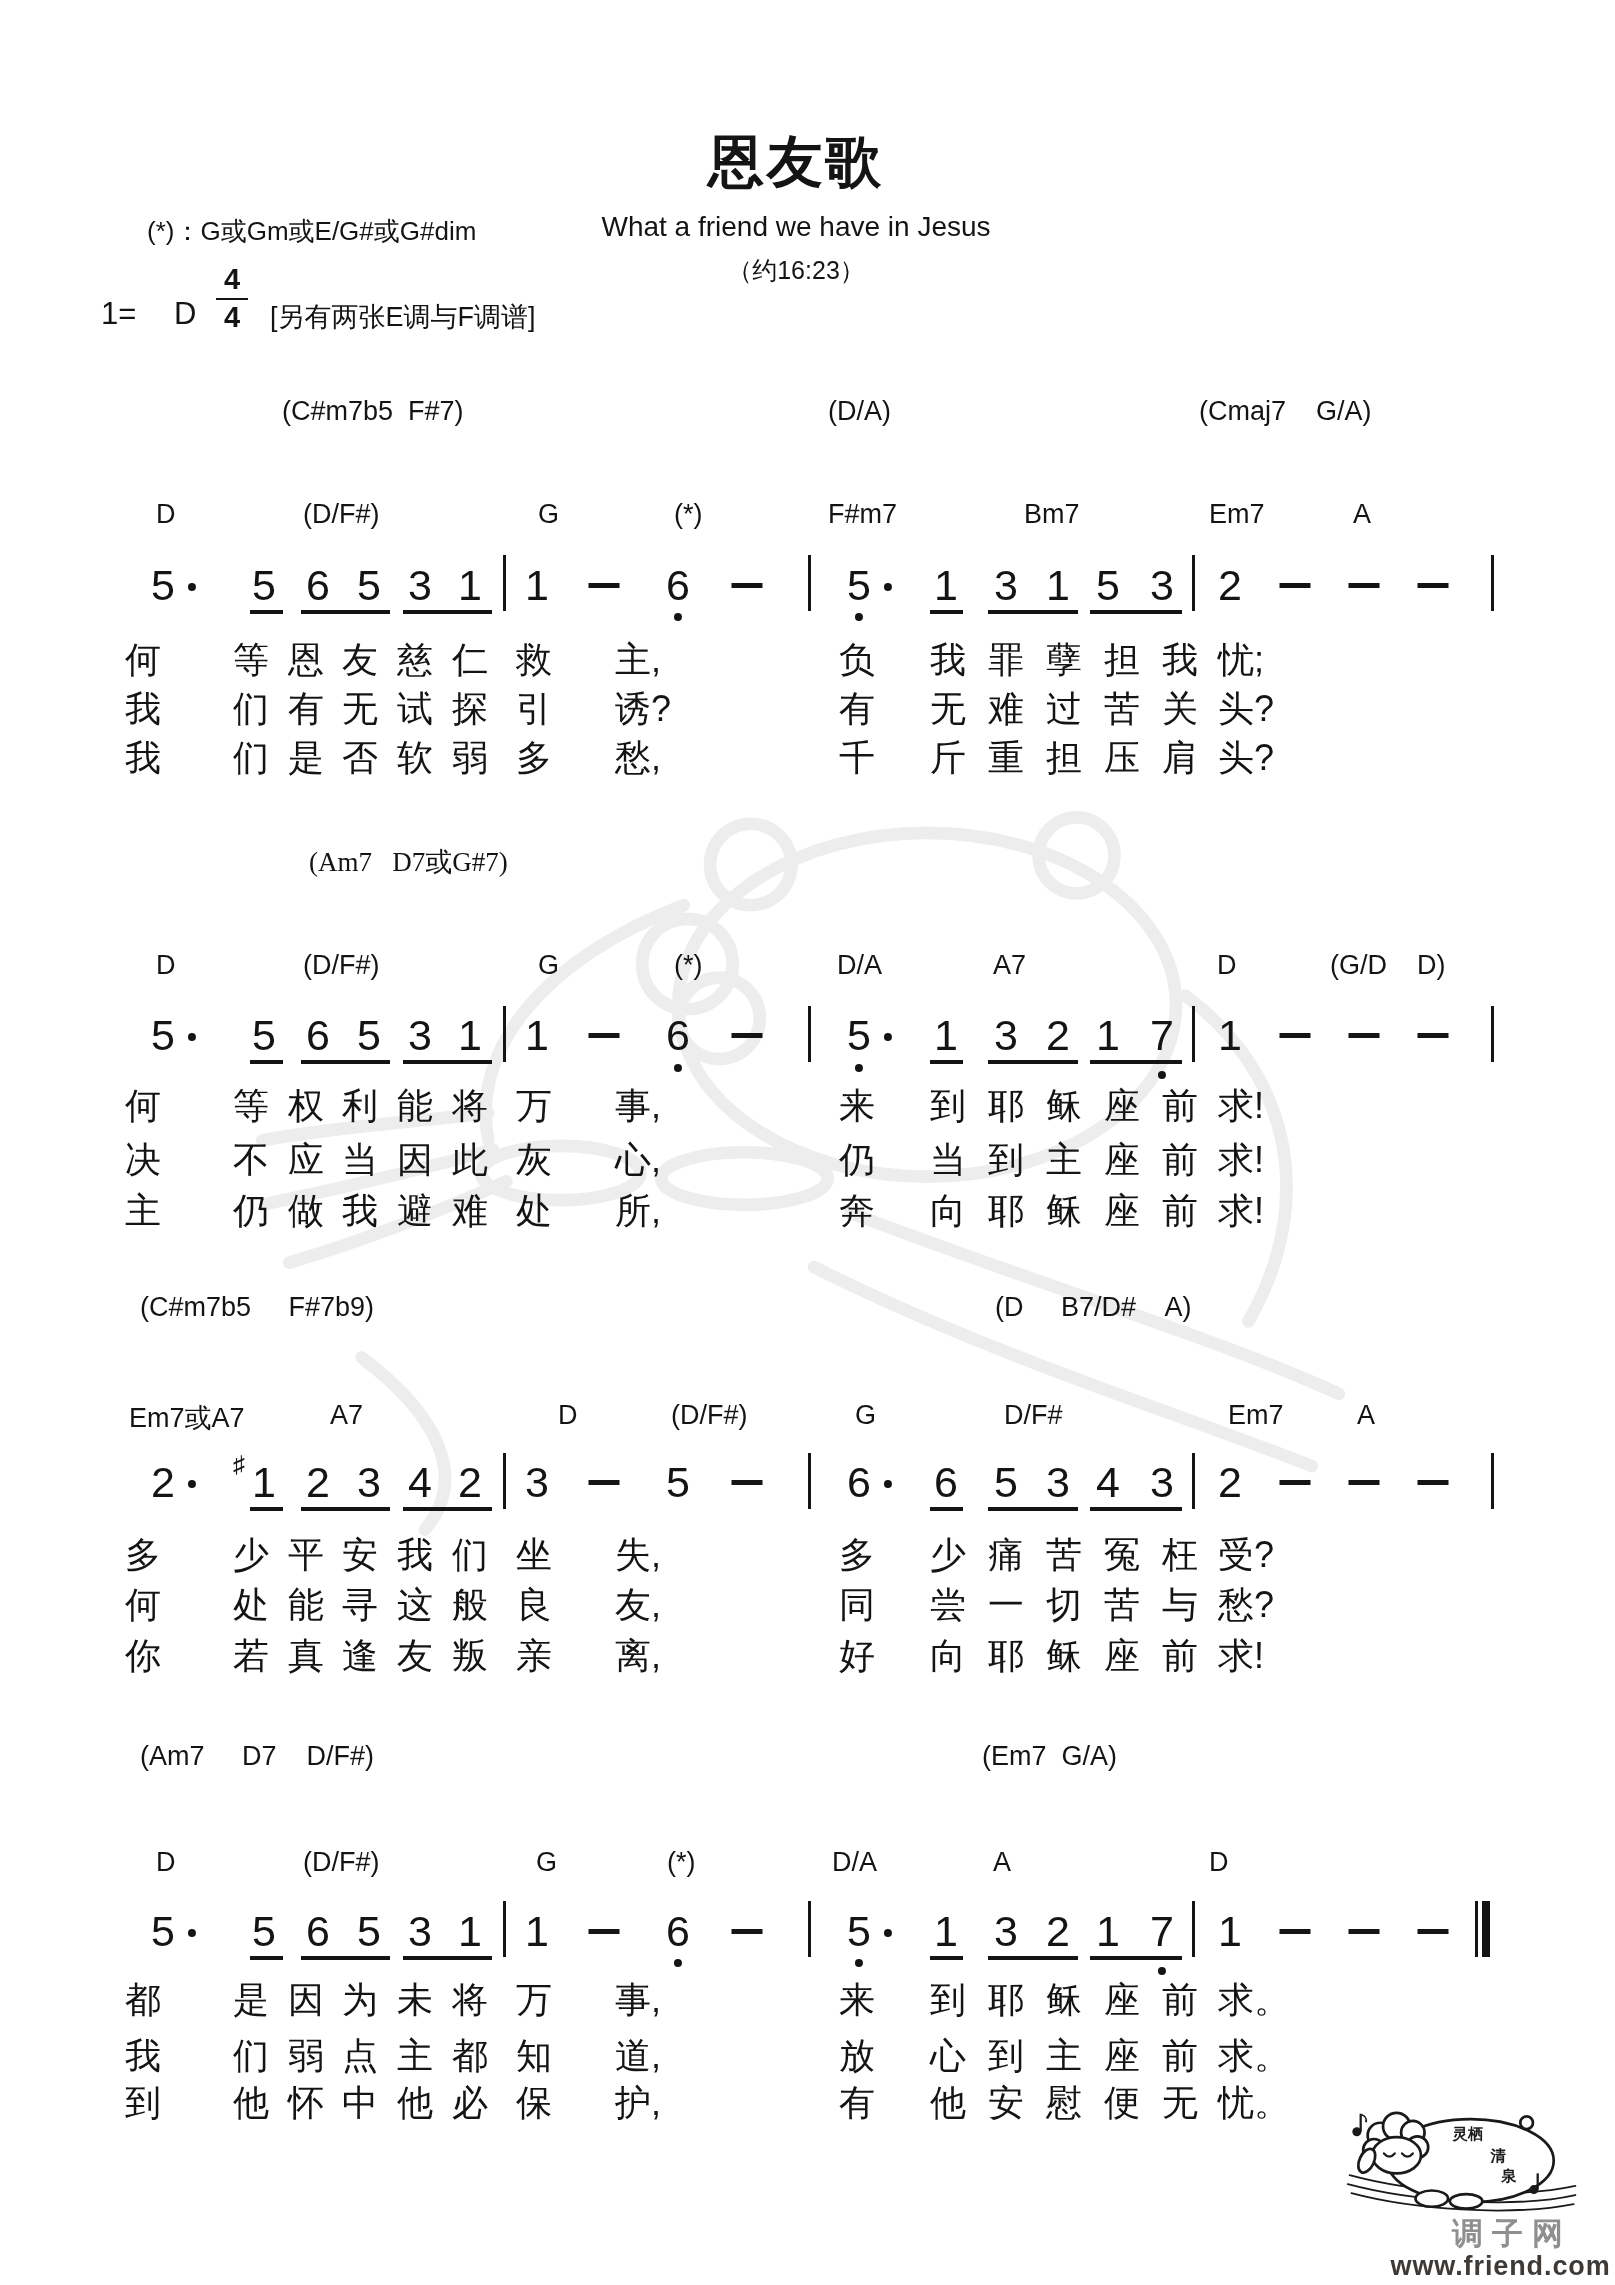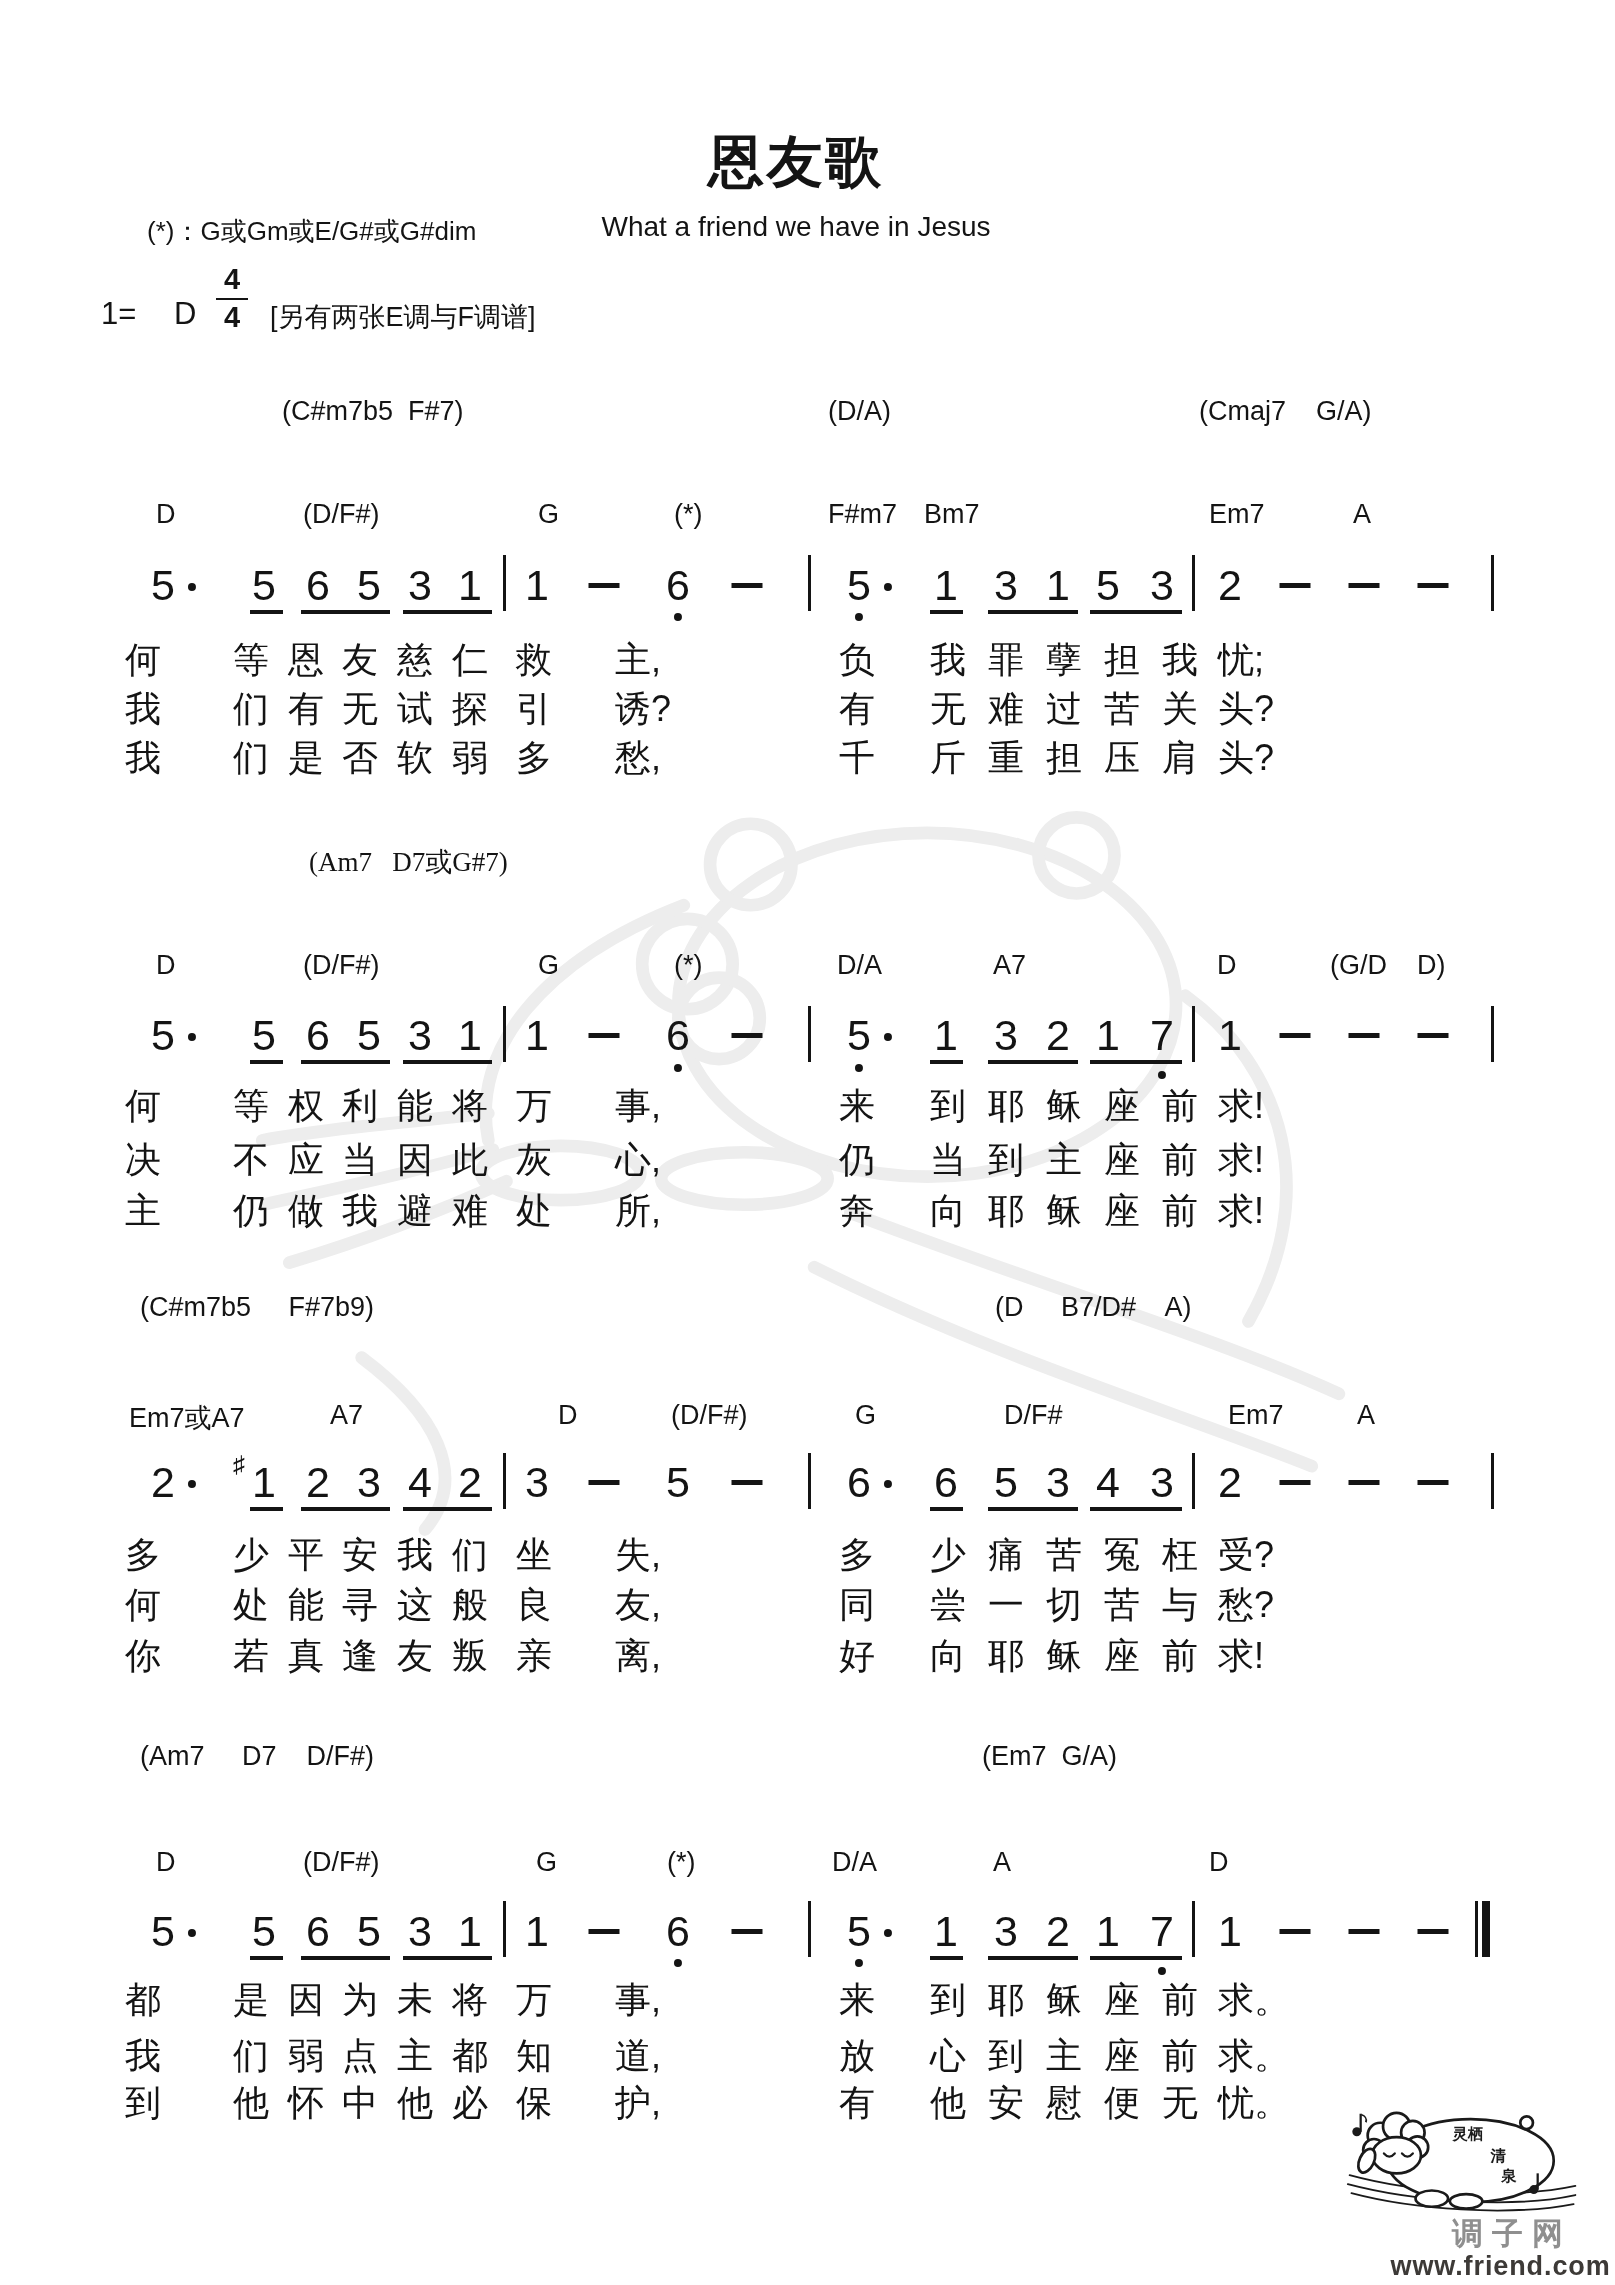--- a/index.html
+++ b/index.html
@@ -51,20 +51,21 @@
     <ellipse cx="563" cy="742" rx="92" ry="29"></ellipse>
     <path d="M 496 440 C 340 500, 260 600, 280 700"></path>
     <path d="M 1050 540 C 1160 620, 1200 760, 1120 900"></path>
     <path d="M 680 780 C 890 860, 1090 920, 1220 980"></path>
     <path d="M 640 840 C 840 940, 1040 1000, 1190 1060"></path>
     <path d="M 140 940 C 220 1000, 260 1070, 210 1130"></path>
   </svg>
 
   <div class="abs title">恩友歌</div>
   <div class="abs subtitle">What a friend we have in Jesus</div>
+  <div class="abs scripture">（约16:23）</div>
   <div class="abs alt-note">(*)：G或Gm或E/G#或G#dim</div>
 
 
   <div class="abs key-prefix">1=</div>
   <div class="abs key-letter">D</div>
   <div class="abs timesig">
     <div>4</div>
     <div class="ts-line"></div>
     <div>4</div>
   </div>
@@ -72,21 +73,21 @@
 
   <div id="systems">
       <div class="paren" style="left: 282px; top: 396px;">(C#m7b5  F#7)</div>
       <div class="paren" style="left: 828px; top: 396px;">(D/A)</div>
       <div class="paren" style="left: 1199px; top: 396px;">(Cmaj7    G/A)</div>
       <div class="chord" style="left: 156px; top: 499px;">D</div>
       <div class="chord" style="left: 303px; top: 499px;">(D/F#)</div>
       <div class="chord" style="left: 538px; top: 499px;">G</div>
       <div class="chord" style="left: 674px; top: 499px;">(*)</div>
       <div class="chord" style="left: 828px; top: 499px;">F#m7</div>
-      <div class="chord" style="left: 924px; top: 499px;">Bm7</div>
+      <div class="chord" style="left: 1024px; top: 499px;">Bm7</div>
       <div class="chord" style="left: 1209px; top: 499px;">Em7</div>
       <div class="chord" style="left: 1353px; top: 499px;">A</div>
       <div class="note-digit" style="left: 163px; top: 561px;">5</div>
       <div class="odot" style="left: 192px; top: 583px;"></div>
       <div class="note-digit" style="left: 264px; top: 561px;">5</div>
       <div class="note-digit" style="left: 318px; top: 561px;">6</div>
       <div class="note-digit" style="left: 369px; top: 561px;">5</div>
       <div class="note-digit" style="left: 420px; top: 561px;">3</div>
       <div class="note-digit" style="left: 470px; top: 561px;">1</div>
       <div class="barline" style="left: 503px; top: 555px;"></div>

